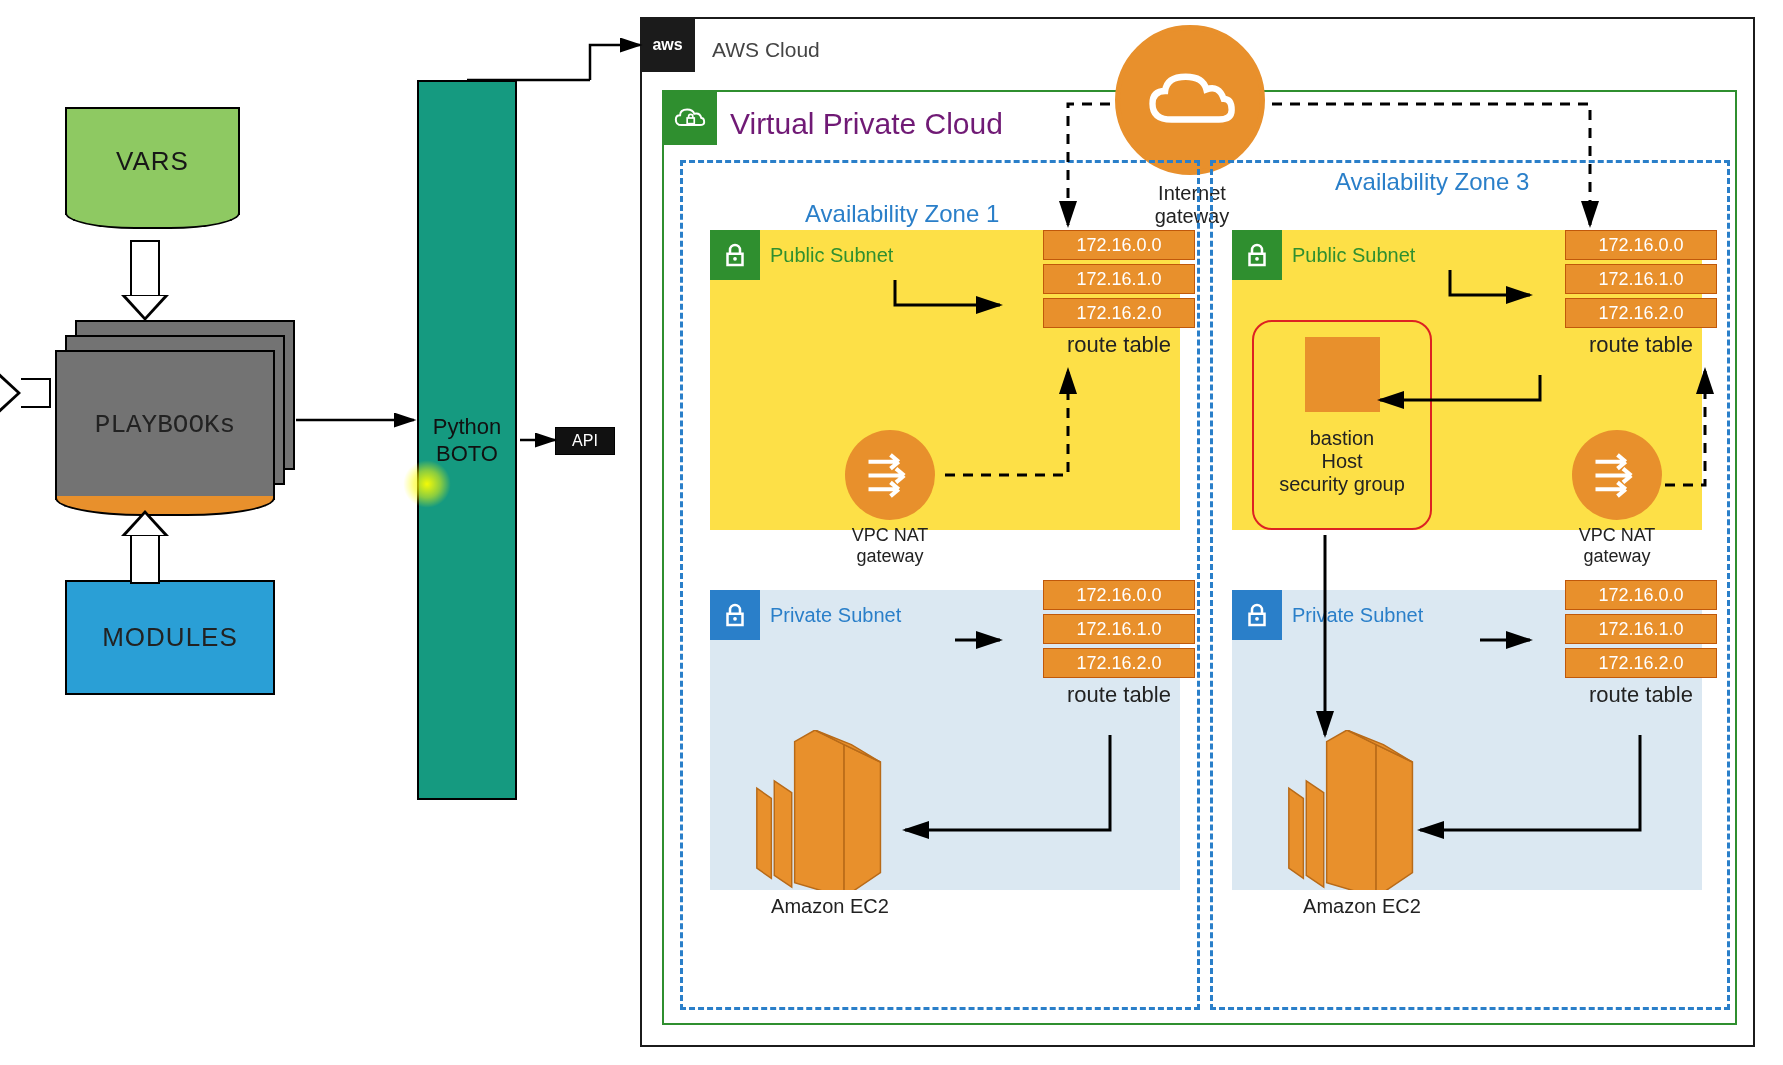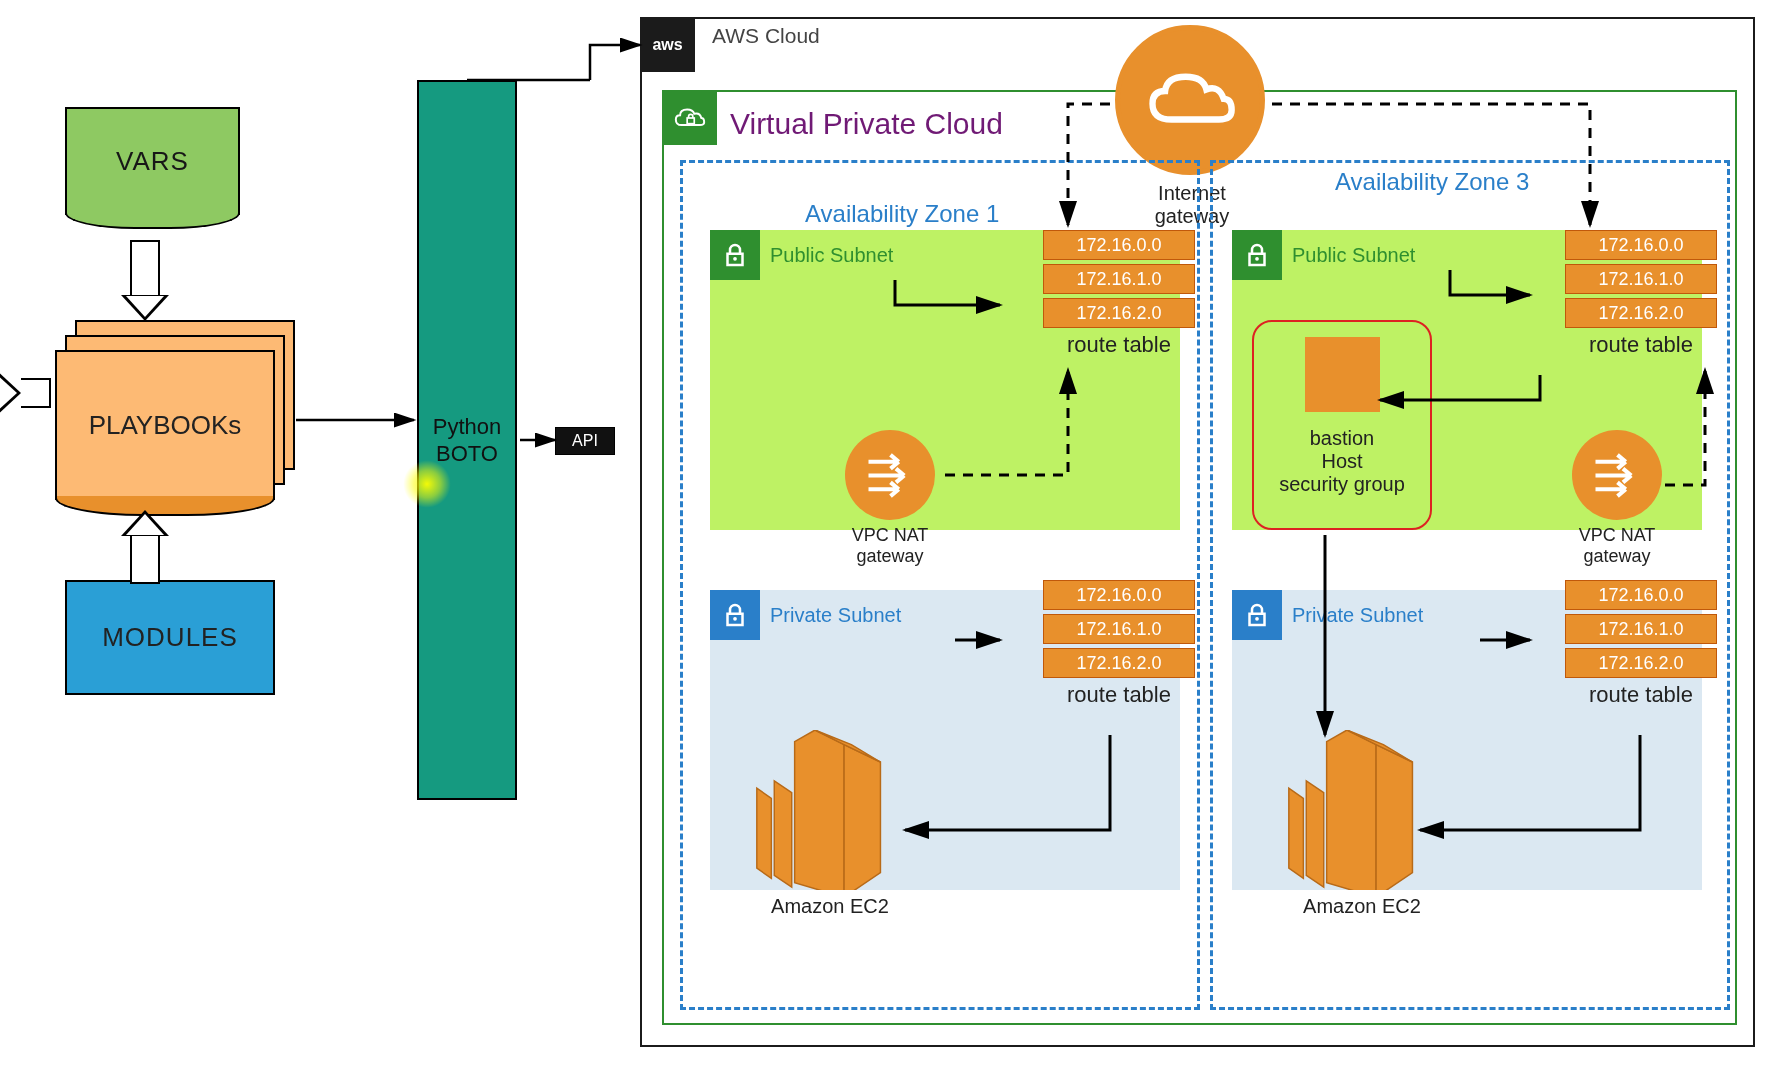--- a/index.html
+++ b/index.html
@@ -18,22 +18,23 @@
     display:flex;align-items:center;justify-content:center;
     font-size:26px; letter-spacing:1px; color:#171717;
   }
   .vars-block:before{
     content:""; position:absolute; left:-2px; right:-2px; bottom:-16px;
     height:16px; background:#8ec962; border:2px solid #000; border-top:none;
     border-bottom-left-radius:40% 16px; border-bottom-right-radius:40% 16px;
   }
   .playbooks-stack { left:55px; top:320px; }
   .pb-card{
-    width:220px; height:150px; border:2px solid #000; background:#fdba74;
+    width:220px; height:150px; border:2px solid #000; background:#737373;
     position:absolute;
+    font-family:Liberation Mono, monospace;
   }
   .pb-card.c1{ left:20px; top:0; }
   .pb-card.c2{ left:10px; top:15px; }
   .pb-card.c3{ left:0;  top:30px; display:flex;align-items:center;justify-content:center; font-size:26px;}
   .pb-card.c3:before{
     content:""; position:absolute; left:-2px;right:-2px; bottom:-18px; height:18px;
     background:#e8902c; border:2px solid #000; border-top:none;
     border-bottom-left-radius:40% 18px; border-bottom-right-radius:40% 18px;
   }
   .modules-block{
@@ -83,21 +84,21 @@
     border:2px solid #1b1b1b;
     background:#fff;
   }
   .aws-badge{
     left:640px; top:17px; width:55px; height:55px;
     background:#1b1b1b; color:#fff;
     display:flex;align-items:center;justify-content:center;
     font-size:16px; font-weight:bold;
   }
   .aws-label{
-    left:712px; top:24px; font-size:21px; color:#444;
+    left:712px; top:38px; font-size:21px; color:#444;
   }
   .vpc-frame{
     left:662px; top:90px; width:1075px; height:935px;
     border:2px solid #2f8f2f;
   }
   .vpc-badge{
     left:662px; top:90px; width:55px; height:55px;
     background:#2f8f2f; display:flex;align-items:center;justify-content:center;
   }
   .vpc-title{
@@ -117,21 +118,21 @@
     border:3px dashed #2a7fc9;
   }
   .az1{ left:680px; }
   .az2{ left:1210px; }
   .az-title{ top:168px; font-size:24px; color:#2a7fc9; }
 
   
   .subnet{
     width:470px; height:300px; position:absolute;
   }
-  .subnet.pub{ background:#bef264; }
+  .subnet.pub{ background:#fde047; }
   .subnet.priv{ background:#dbe8f2; }
   .subnet-badge{
     position:absolute; left:0; top:0; width:50px; height:50px;
     display:flex;align-items:center;justify-content:center;
   }
   .subnet.pub .subnet-badge{ background:#2f8f2f; }
   .subnet.priv .subnet-badge{ background:#2a7fc9; }
   .subnet-title{
     position:absolute; left:60px; top:14px; font-size:20px;
   }

